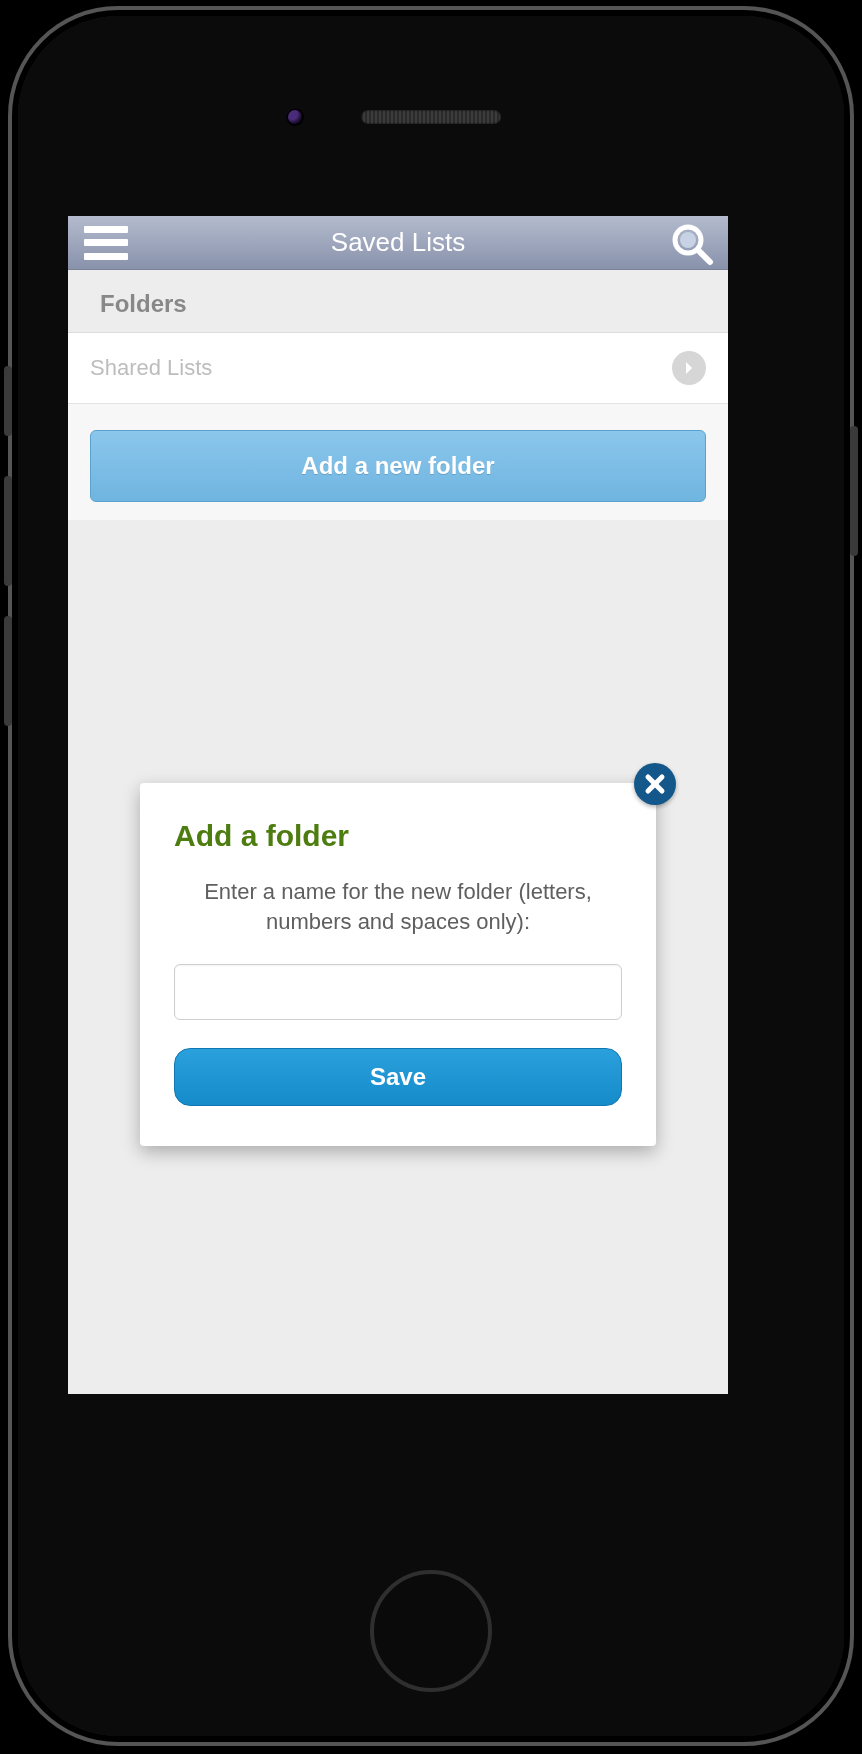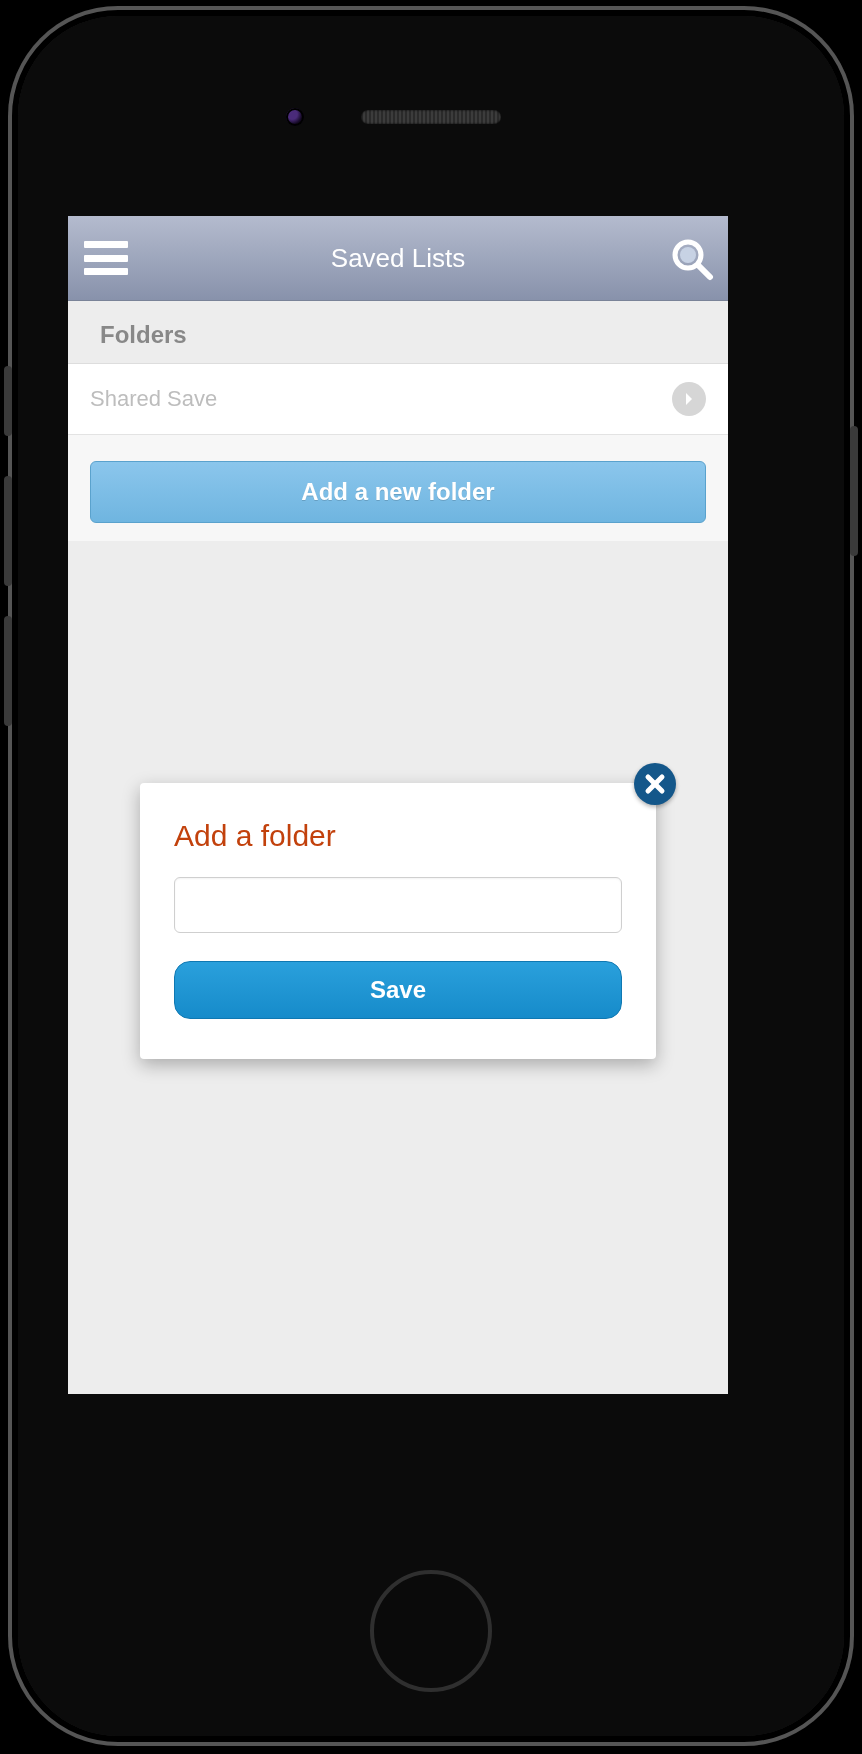--- a/index.html
+++ b/index.html
@@ -52,21 +52,21 @@
   .screen {
     position: absolute;
     left: 50px; top: 200px;
     width: 660px; height: 1178px;
     background: #eeeeee;
     overflow: hidden;
   }
 
   
   .navbar {
-    height: 85px;
+    height: 54px;
     background: linear-gradient(#b4bbce, #8892ab);
     display: flex; align-items: center; justify-content: center;
     position: relative;
     border-bottom: 1px solid #7a8398;
   }
   .navbar-title {
     color: #fff; font-size: 26px; font-weight: 500;
   }
   .menu-btn {
     position: absolute; left: 16px; top: 50%; transform: translateY(-50%);
@@ -98,21 +98,21 @@
   .chevron {
     width:34px; height:34px; border-radius:50%;
     background:#d6d6d6;
     display:flex; align-items:center; justify-content:center;
   }
   .chevron svg { fill:#fff; }
 
   
   .add-btn-wrap { background:#f7f7f7; padding: 26px 22px 18px; }
   .add-btn {
-    width:100%; height:62px;
+    width:100%; height:72px;
     background: linear-gradient(#8bc6ec,#6fb5e0);
     border:1px solid #5aa2cd;
     border-radius:6px;
     color:#fff; font-size:24px; font-weight:bold;
     display:flex; align-items:center; justify-content:center;
     text-shadow:0 1px 0 rgba(0,0,0,0.15);
     cursor:pointer;
   }
 
   
@@ -121,21 +121,21 @@
   
   .dialog {
     position:absolute;
     left: 72px; right: 72px; top: 567px;
     background:#fff;
     border-radius:4px;
     box-shadow: 0 6px 18px rgba(0,0,0,0.28);
     padding: 36px 34px 40px;
   }
   .dialog-title {
-    font-size:30px; font-weight:normal; color:#c2410c;
+    font-size:30px; font-weight:bold; color:#4d7c0f;
     margin-bottom: 24px;
   }
   .dialog-instruction {
     font-size:22px; color:#5f5f5f; text-align:center;
     margin-bottom: 28px; line-height:1.35;
   }
   .dialog-input {
     width:100%; height:56px;
     border:1px solid #cfcfcf; border-radius:6px;
     background:#fff; font-size:22px; padding:0 12px;
@@ -187,21 +187,21 @@
             <circle cx="20" cy="20" r="13" fill="none" stroke="#fff" stroke-width="5"></circle>
             <circle cx="20" cy="20" r="8" fill="#c7d2e4"></circle>
             <line x1="30" y1="30" x2="42" y2="42" stroke="#fff" stroke-width="6" stroke-linecap="round"></line>
           </svg>
         </div>
       </div>
 
       <div class="section-header">Folders</div>
 
       <div class="row">
-        <span>Shared Save</span>
+        <span>Shared Lists</span>
         <span class="chevron">
           <svg width="16" height="16" viewBox="0 0 16 16">
               <path d="M5 2l6 6-6 6z"></path>
             </svg>
         </span>
       </div>
 
       <div class="add-btn-wrap">
         <div class="add-btn">Add a new folder</div>
       </div>
@@ -209,19 +209,20 @@
       <div class="rest" style="height:900px;"></div>
 
       <div class="dialog">
         <div class="close-btn">
           <svg width="22" height="22" viewBox="0 0 22 22">
             <line x1="4" y1="4" x2="18" y2="18"></line>
             <line x1="18" y1="4" x2="4" y2="18"></line>
           </svg>
         </div>
         <div class="dialog-title">Add a folder</div>
+        <div class="dialog-instruction">Enter a name for the new folder (letters, numbers and spaces only):</div>
         <input class="dialog-input" type="text" value="" style="">
         <button class="save-btn">Save</button>
       </div>
 
     </div>
   </div>
 </div>
 
 </body></html>

